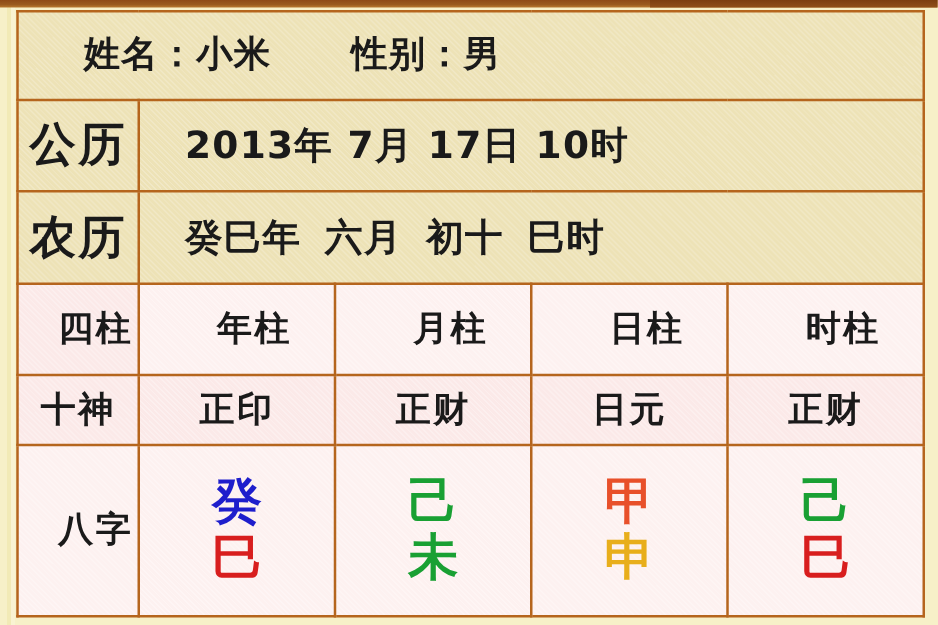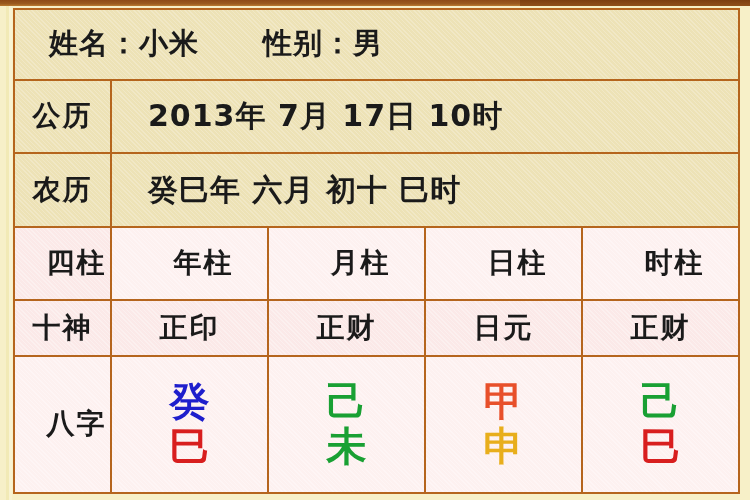--- a/index.html
+++ b/index.html
@@ -90,48 +90,48 @@
         rgba(255,255,255,0.30) 0px, rgba(255,255,255,0.30) 1px,
         rgba(0,0,0,0.00) 1px, rgba(0,0,0,0.00) 3px);
   }
 
   
   .thin-top { border-top: 1px solid #CDBBB6 !important; }
 
   
   .r-head    { height: 68px; }
   .r-solar   { height: 71px; }
-  .r-lunar   { height: 71px; }
+  .r-lunar   { height: 71px; font-family: Liberation Mono, monospace; }
   .r-pillars { height: 70px; }
   .r-gods    { height: 54px; }
   .r-bazi    { height: 132px; }
 
   
   .head-inner {
     display: flex;
     align-items: center;
     justify-content: flex-start;
     height: 100%;
-    padding: 0 34px;
+    padding: 0 52px;
   }
   .head-name {
     font-size: 29px;
     font-weight: bold;
     color: #1A1A1A;
     letter-spacing: 1px;
   }
   .head-gender {
     font-size: 29px;
     font-weight: bold;
     color: #1A1A1A;
     letter-spacing: 1px;
     margin-left: 64px;
   }
   .label-text {
-    font-size: 28px;
+    font-size: 37px;
     font-weight: bold;
     color: #1A1A1A;
     letter-spacing: 2px;
   }
   .value-left {
     display: block;
     text-align: left;
     padding-left: 36px;
     font-size: 30px;
     font-weight: bold;

